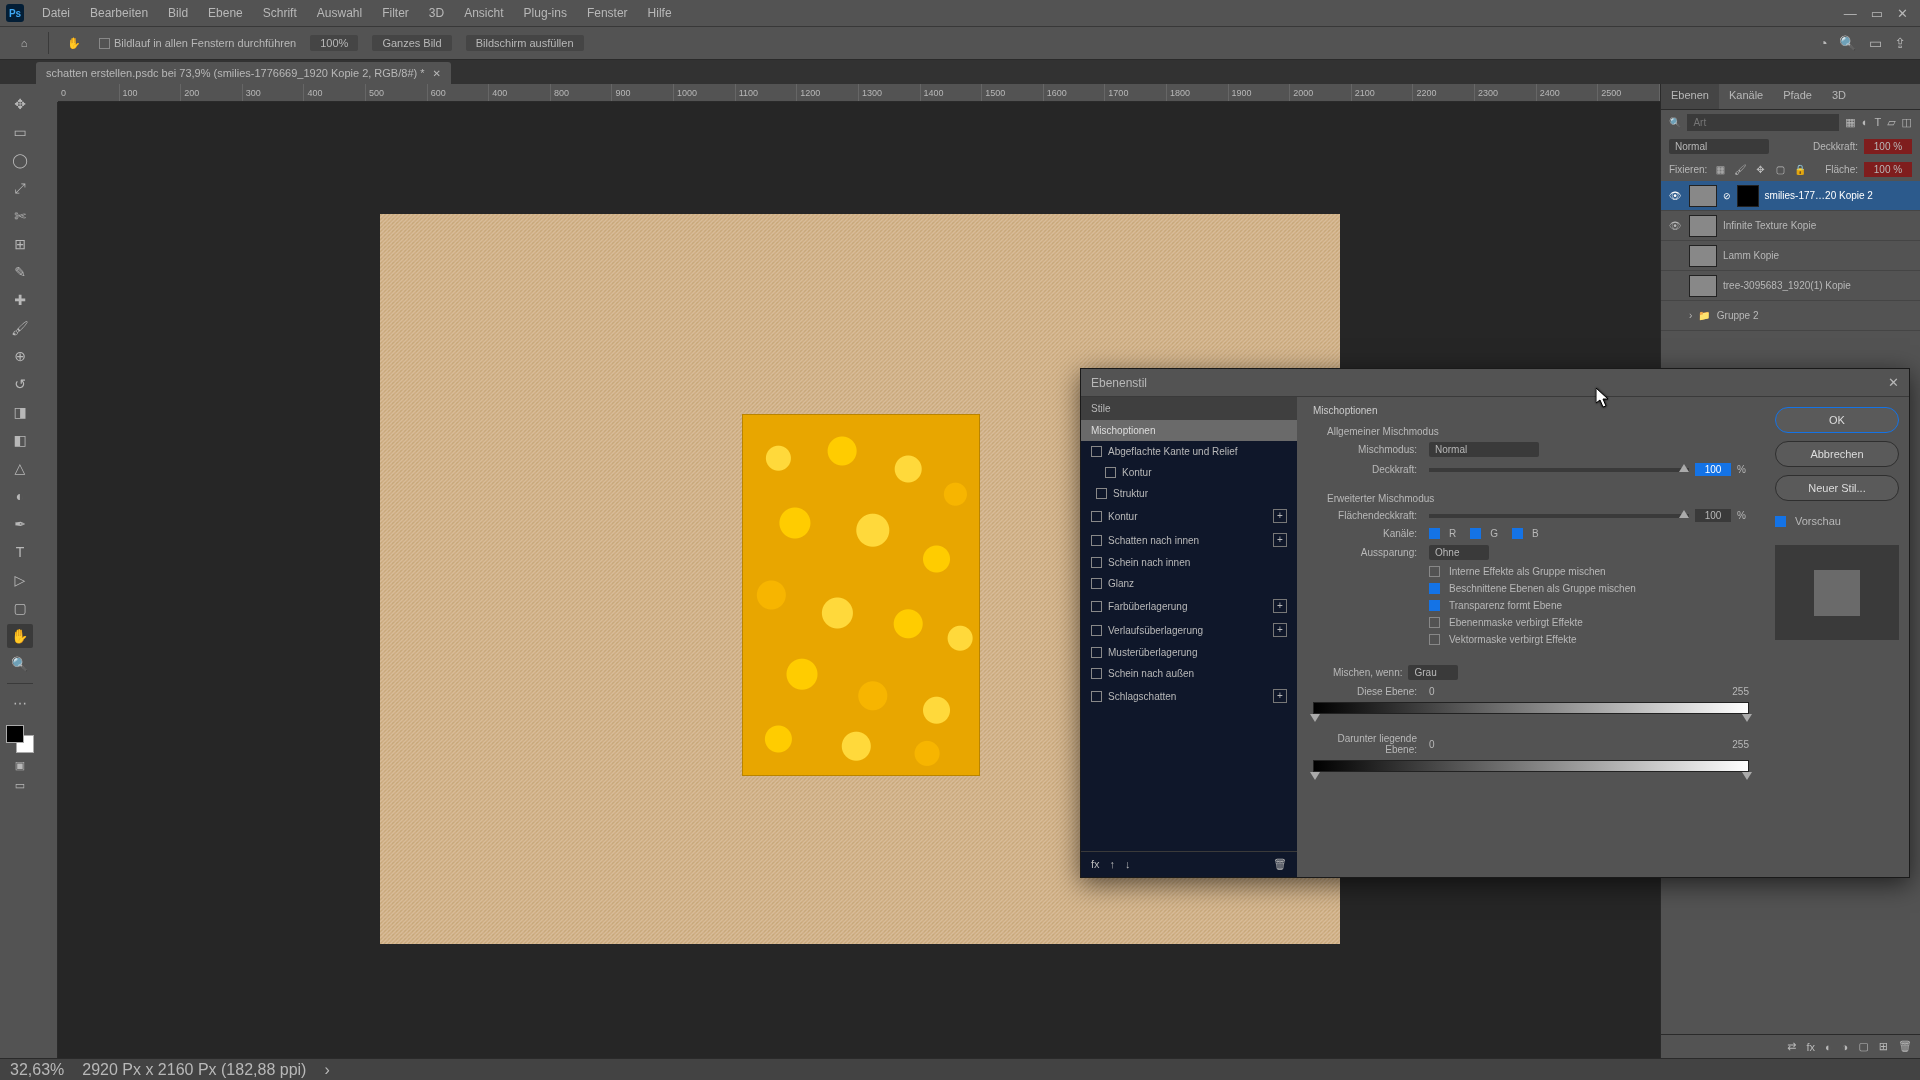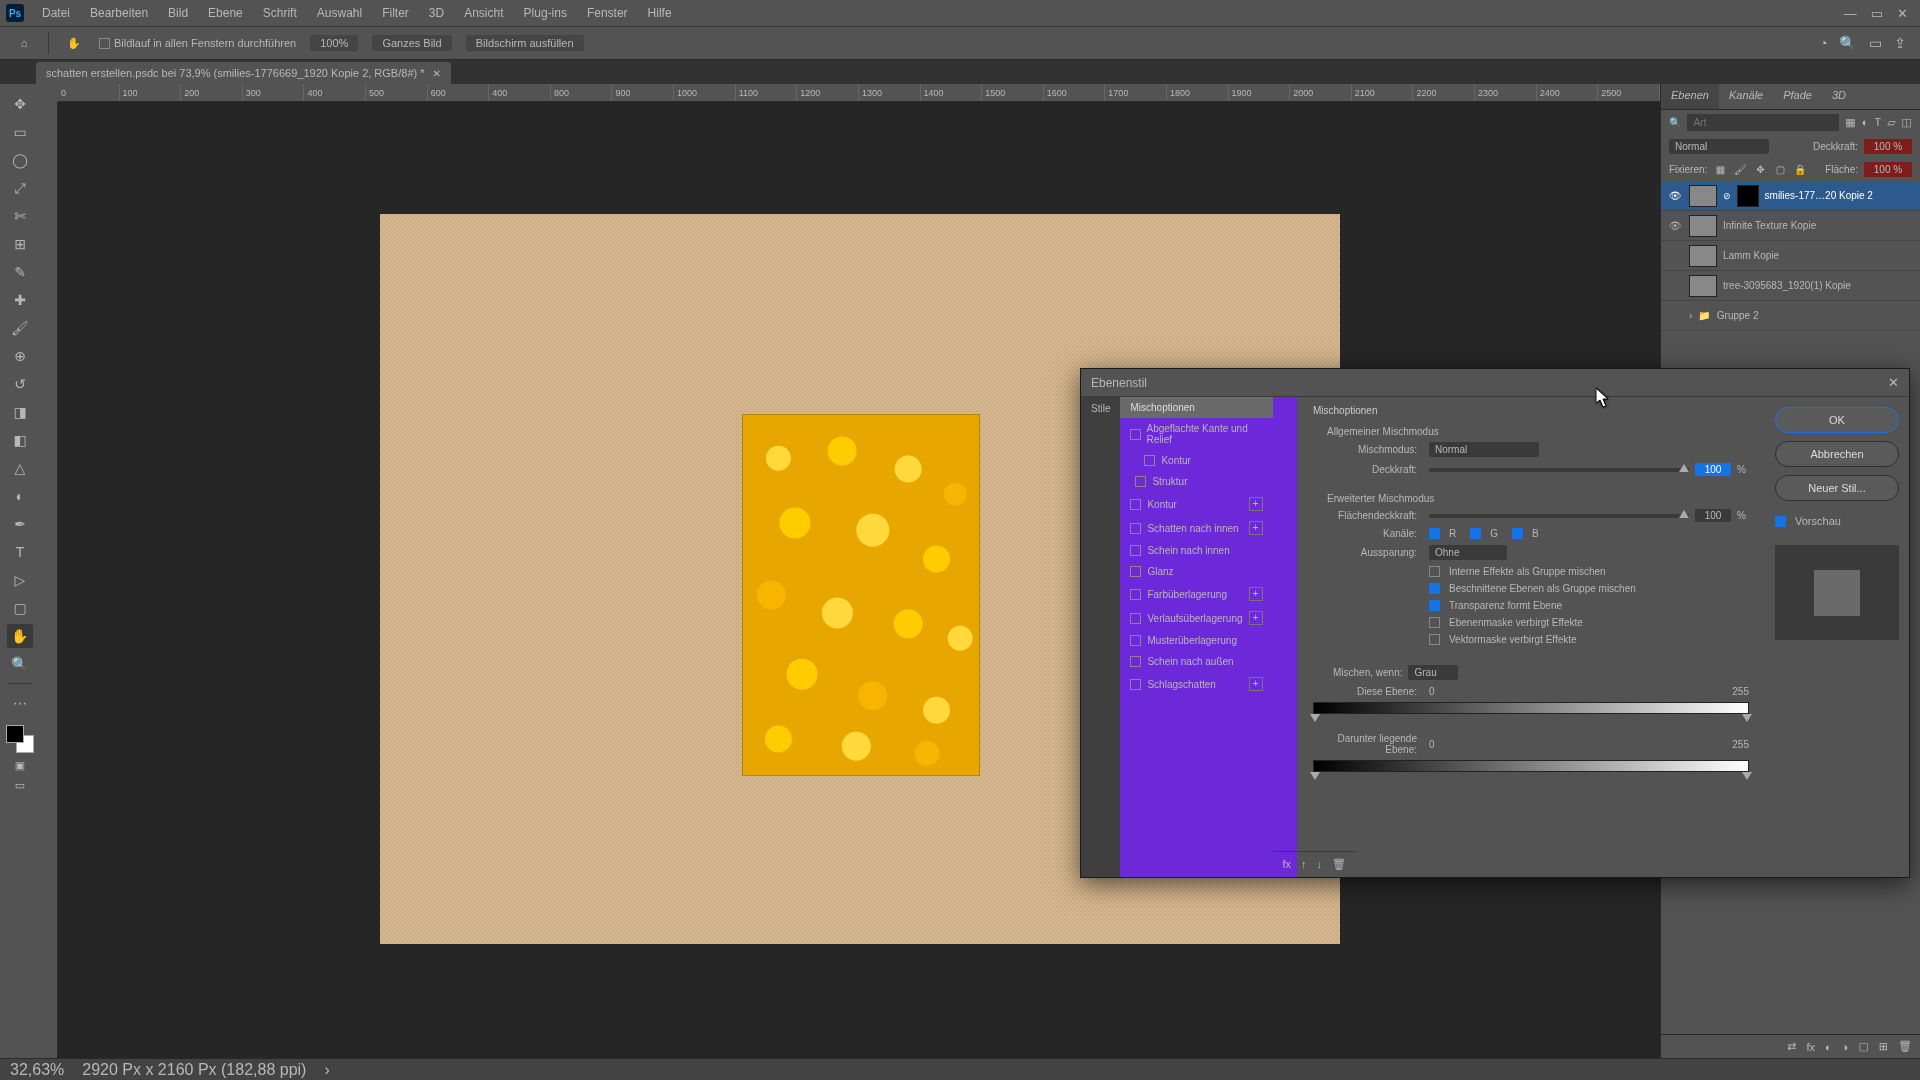--- a/index.html
+++ b/index.html
@@ -57,21 +57,21 @@
     radial-gradient(circle at 55% 78%, #f7b500 14px, transparent 15px),
     radial-gradient(circle at 82% 82%, #ffd93b 13px, transparent 14px),
     radial-gradient(circle at 15% 90%, #ffcc00 13px, transparent 14px),
     radial-gradient(circle at 48% 92%, #ffd93b 14px, transparent 15px),
     radial-gradient(circle at 78% 94%, #f7b500 12px, transparent 13px),
     #e8a600;
 }
 
 
 .rightcol { width: 260px; background:#535353; display:flex; flex-direction:column; border-left:1px solid #2a2a2a;}
-.panel-tabs { height:26px; display:flex; font-size:11px; border-bottom:1px solid #2a2a2a;font-style:italic;}
+.panel-tabs { height:26px; display:flex; font-size:11px; border-bottom:1px solid #2a2a2a;}
 .panel-tabs .ptab { padding:5px 10px; }
 .panel-tabs .ptab.act { background:#454545; }
 .panel-row { display:flex; align-items:center; padding:4px 8px; font-size:10px; gap:6px;}
 .search-row input { flex:1; background:#3a3a3a; border:none; color:#b8b8b8; padding:3px 6px; font-size:10px;}
 .mini-icons { display:flex; gap:6px; font-size:11px;}
 .dropdown { background:#3a3a3a; padding:2px 6px; font-size:10px; border-radius:2px;}
 .field { background:#7f1d1d; padding:2px 4px; font-size:10px; width:48px; text-align:center;}
 
 .lock-row { display:flex; align-items:center; gap:6px; padding:4px 8px; font-size:10px;}
 .lock-row .icn { width:14px; font-size:10px; text-align:center;}
@@ -86,21 +86,21 @@
 .panel-footer { height:24px; border-top:1px solid #2a2a2a; display:flex; align-items:center; justify-content:flex-end; gap:10px; padding:0 8px; font-size:11px;}
 
 
 .statusbar { height:22px; background:#434343; display:flex; align-items:center; font-size:16px; padding:0 10px; gap:18px; border-top:1px solid #2a2a2a;}
 
 
 .dialog { position:absolute; left:1080px; top:368px; width:830px; height:510px; background:#535353; border:1px solid #1a1a1a; box-shadow:0 6px 24px rgba(0,0,0,0.6); display:flex; flex-direction:column;}
 .dlg-title { height:28px; background:#535353; display:flex; align-items:center; padding:0 10px; font-size:12px; border-bottom:1px solid #3a3a3a;}
 .dlg-title .x { margin-left:auto; font-size:13px;}
 .dlg-body { flex:1; display:flex;}
-.dlg-styles { width:216px; background:#6d28d9; display:flex; flex-direction:row;}
+.dlg-styles { width:216px; background:#0f172a; display:flex; flex-direction:column;}
 .dlg-styles .hdr { padding:6px 10px; font-size:10px; background:#3f3f3f;}
 .style-item { display:flex; align-items:center; padding:5px 10px; font-size:10px; gap:6px;}
 .style-item .cb { width:11px; height:11px; border:1px solid #888;}
 .style-item.active { background:#6a6a6a; color:#ddd;}
 .style-item .plus { margin-left:auto; width:14px; height:14px; border:1px solid #777; font-size:10px; line-height:12px; text-align:center;}
 .dlg-styles-foot { margin-top:auto; display:flex; gap:10px; padding:6px 10px; font-size:11px; border-top:1px solid #3a3a3a;}
 
 .dlg-opts { flex:1; padding:8px 16px; font-size:10px;}
 .sect { padding:4px 0; }
 .sect-hdr { font-size:10px; color:#ccc; margin-bottom:4px;}
@@ -432,21 +432,21 @@
           <div class="lbl">Kanäle:</div>
           <span class="cbx on"></span>
             <span>R</span>
           <span class="cbx on" style="margin-left:8px"></span>
             <span>G</span>
           <span class="cbx on" style="margin-left:8px"></span>
             <span>B</span>
         </div>
         <div class="row">
           <div class="lbl">Aussparung:</div>
-          <div class="dropdown" style="width:78px">Ohne</div>
+          <div class="dropdown" style="width:60px">Ohne</div>
         </div>
         <div class="row">
             <div class="lbl"></div>
             <span class="cbx"></span>
             <span>Interne Effekte als Gruppe mischen</span>
           </div>
         <div class="row">
             <div class="lbl"></div>
             <span class="cbx on"></span>
             <span>Beschnittene Ebenen als Gruppe mischen</span>

